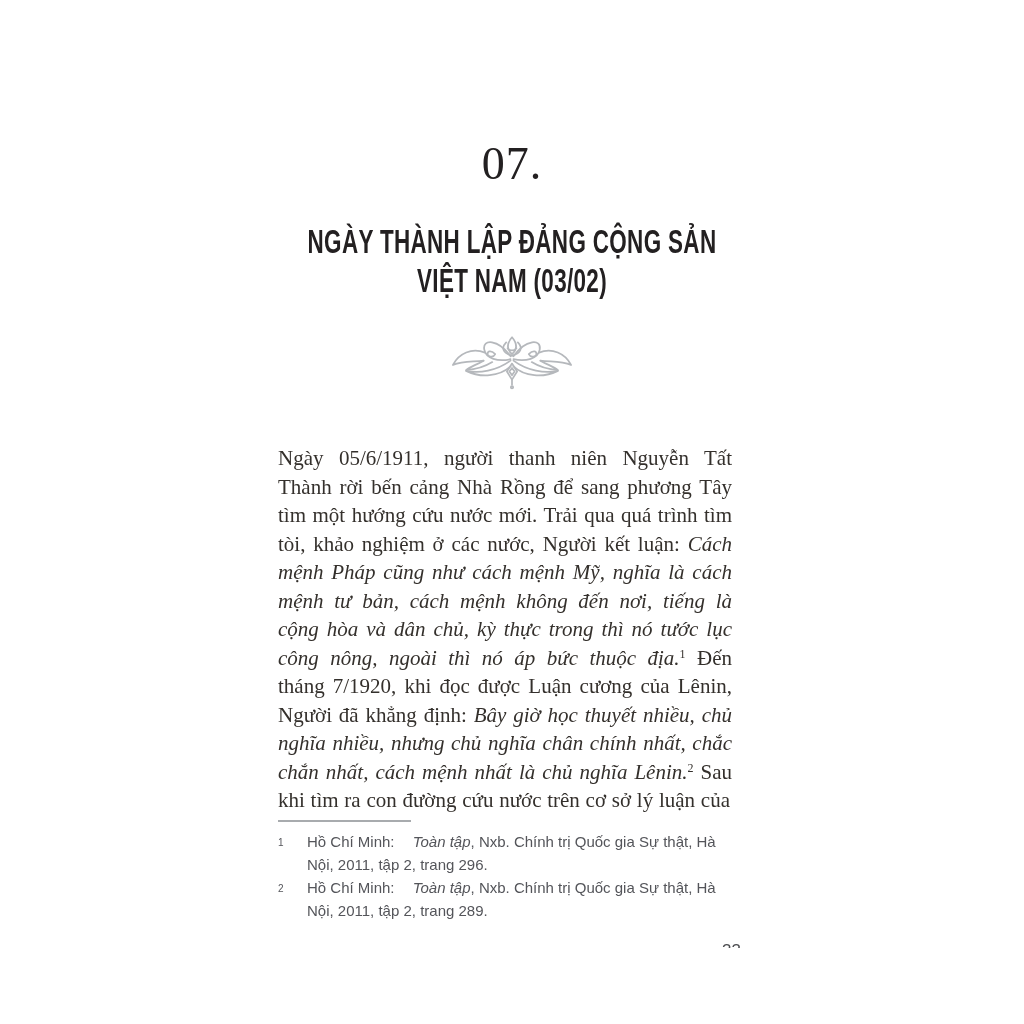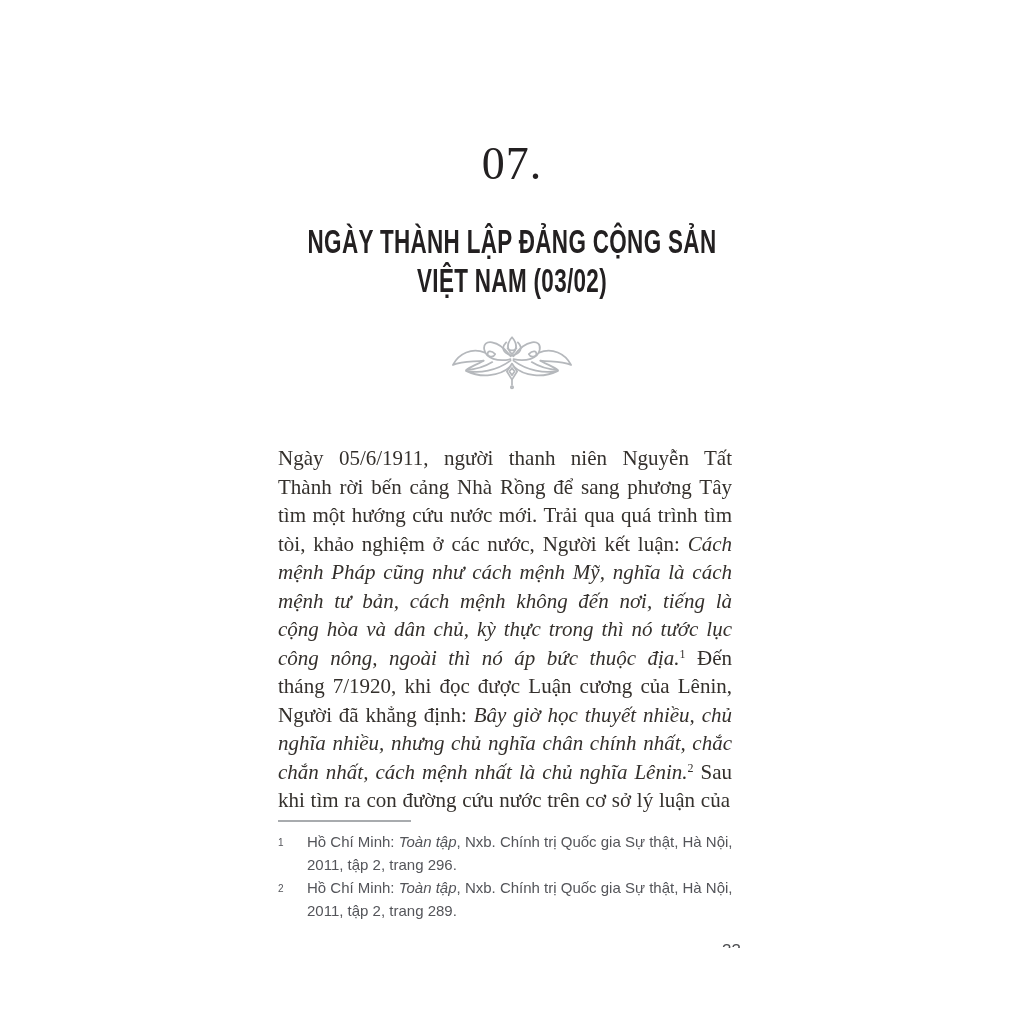--- a/index.html
+++ b/index.html
@@ -69,21 +69,21 @@
     font-size:15px;line-height:23px;
     color:var(--footnote-ink);
   }
   .footnote{display:flex;align-items:flex-start;}
   .fn-marker{
     width:29px;flex:0 0 29px;
     font-size:10px;line-height:23px;
     padding-top:1px;
   }
   .fn-text{flex:1;}
-  .fn-text .it{font-style:italic;}
+  .fn-text .it{font-style:italic;margin-left:14px;}
   .page-number{
     position:absolute;left:278px;top:941px;width:463px;
     text-align:right;
     font-family:"Liberation Sans", sans-serif;
     font-size:17px;line-height:20px;
     color:var(--page-number-ink);
   }
 </style>
 </head>
 <body>

